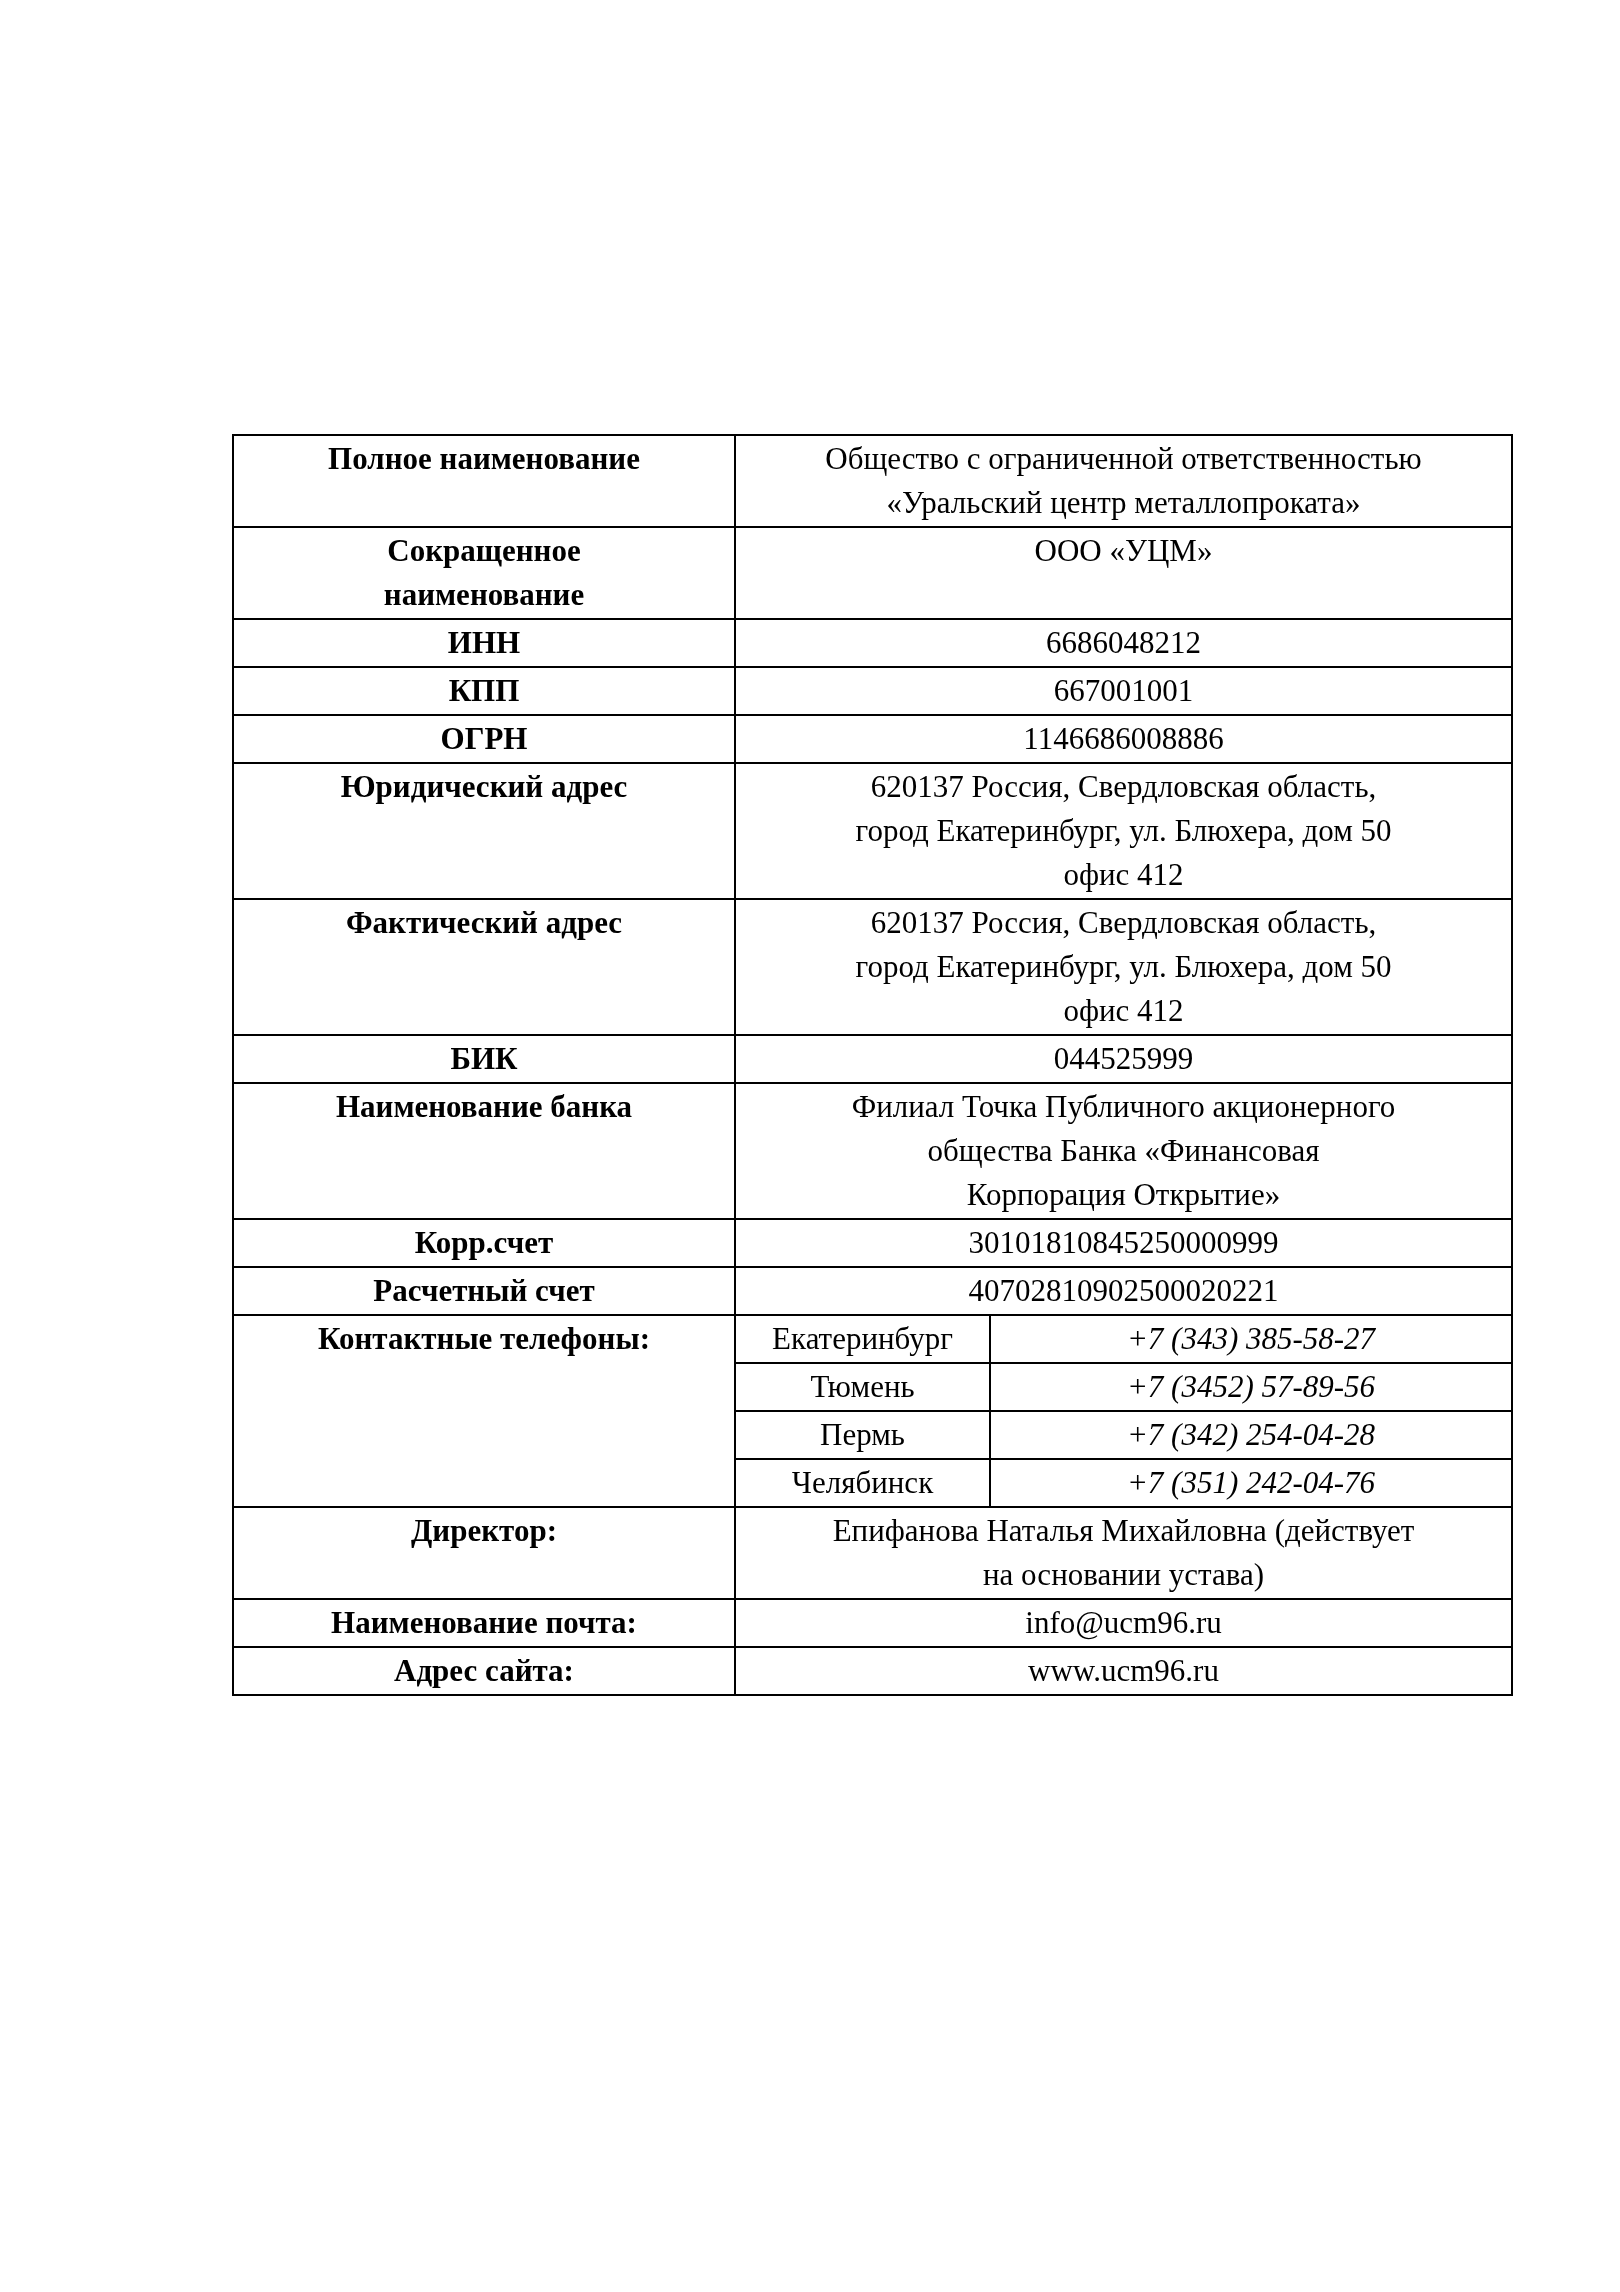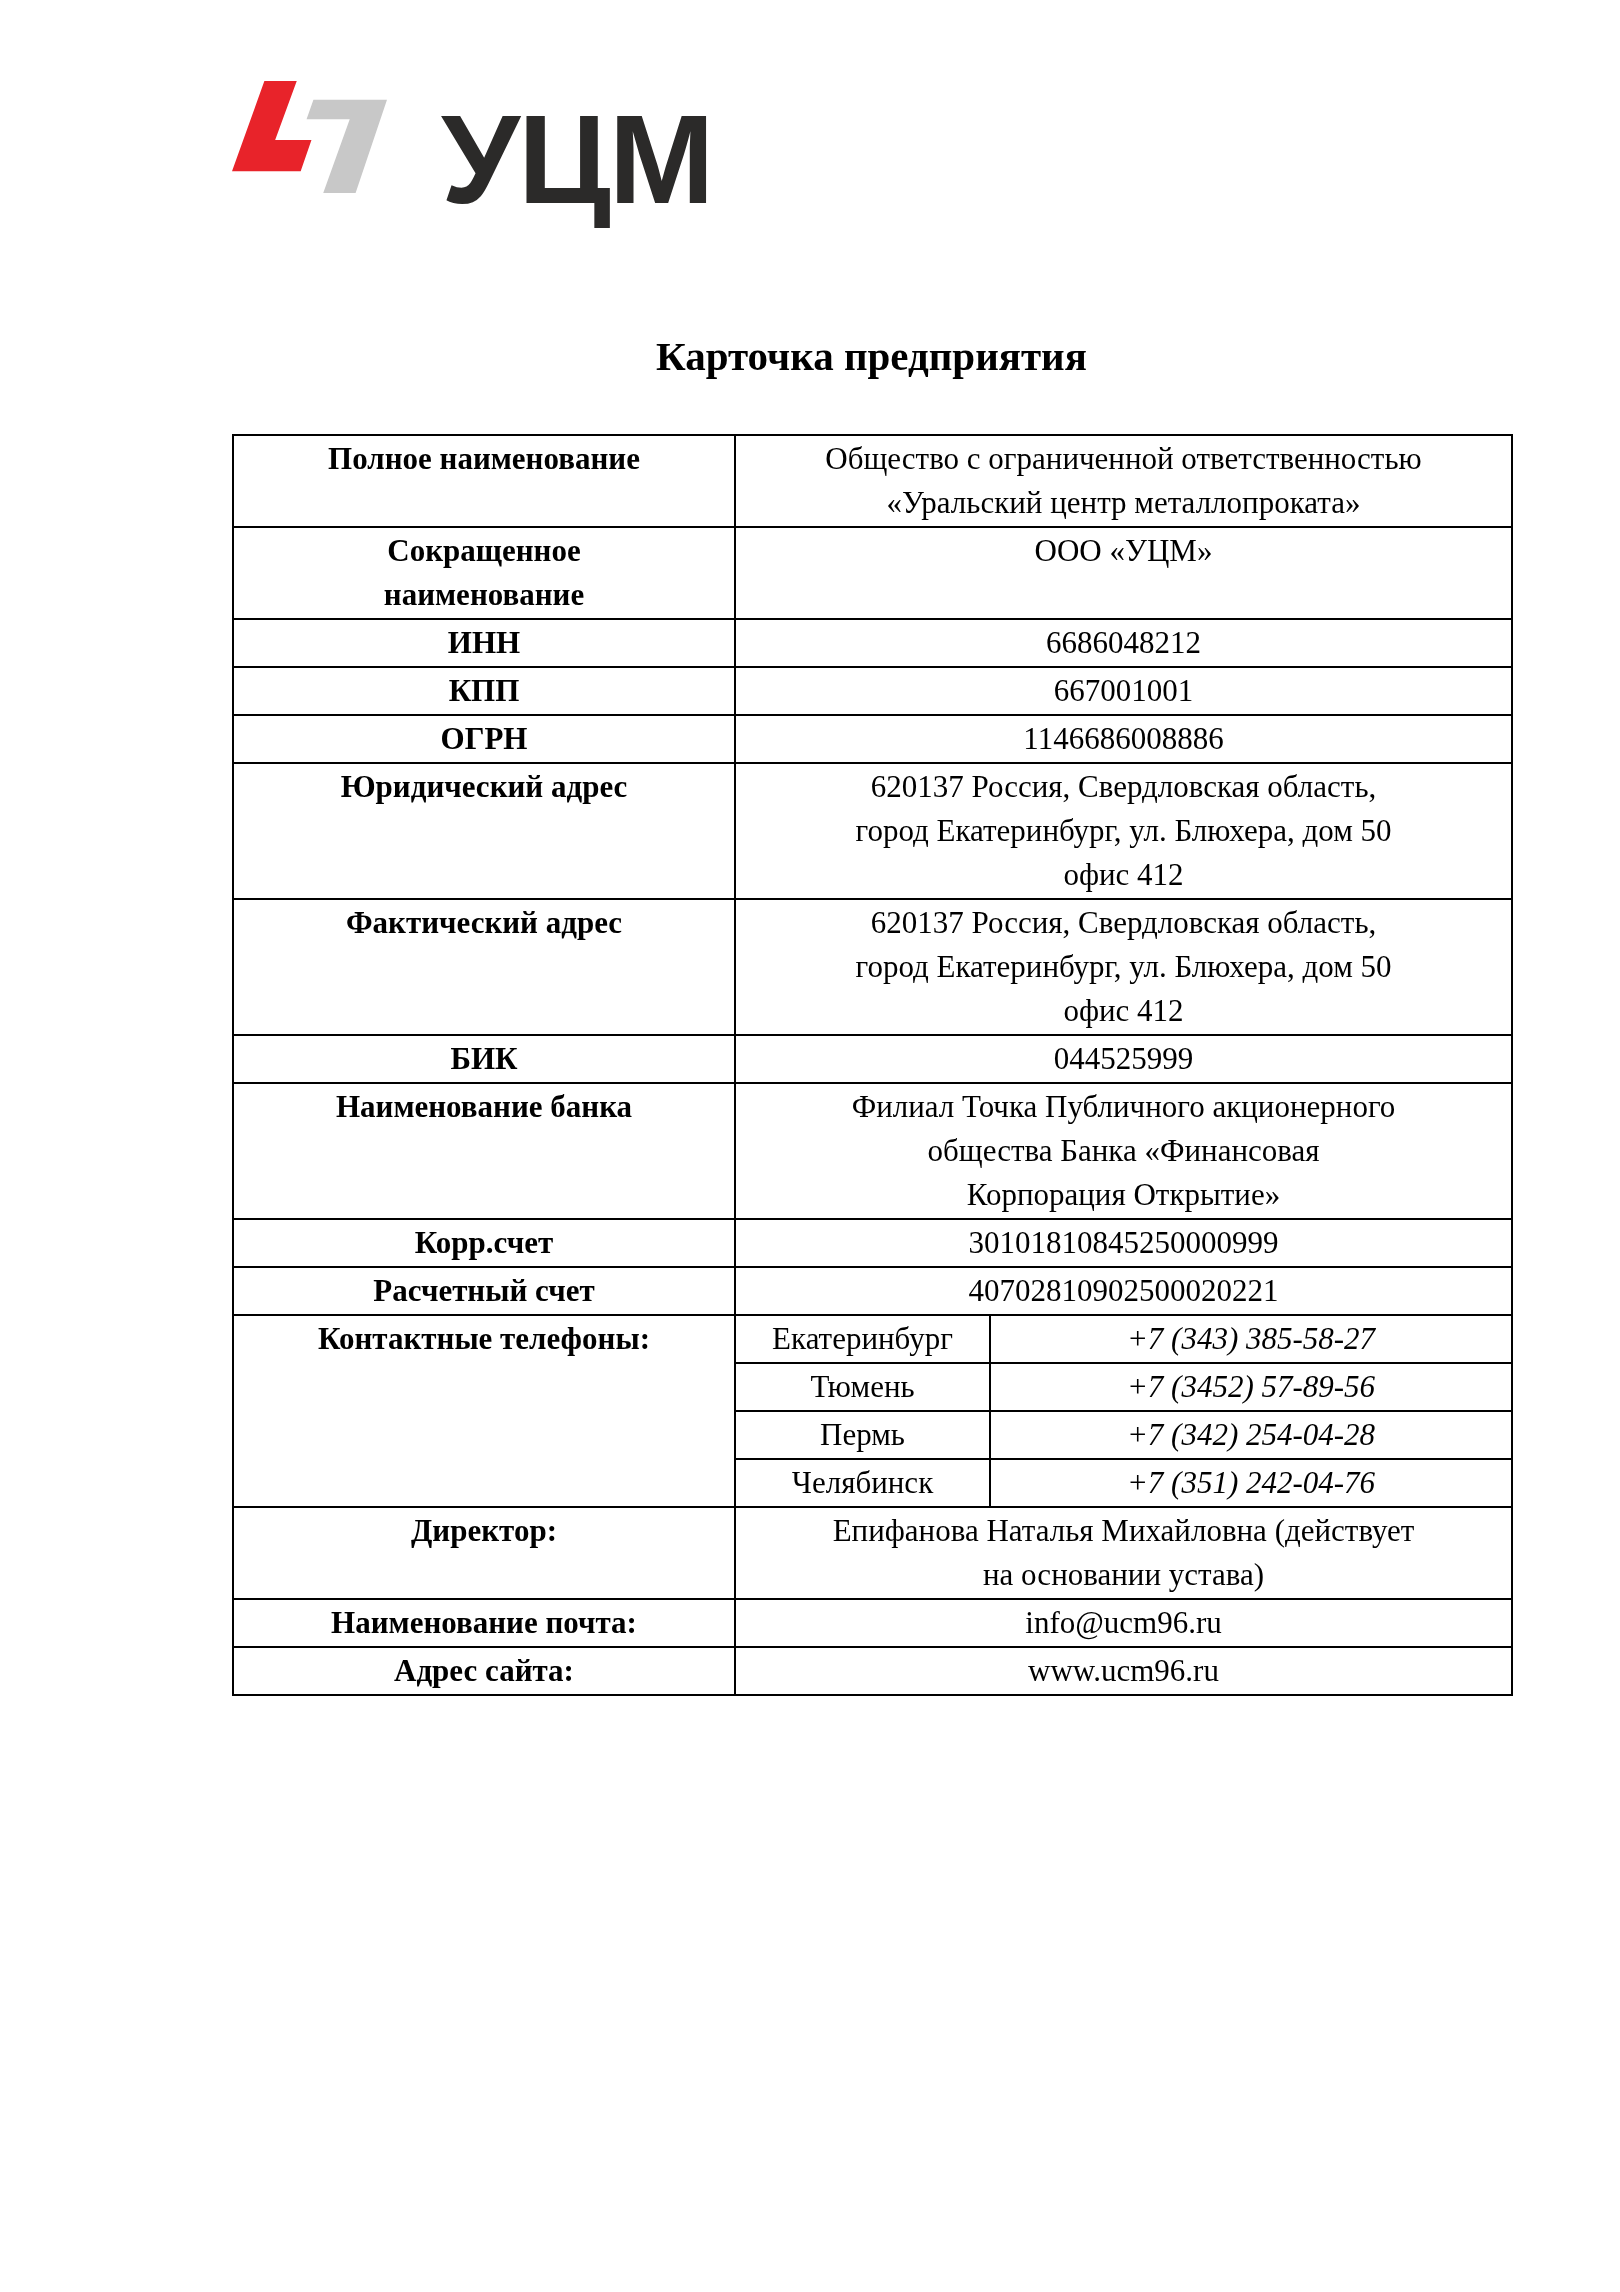--- a/index.html
+++ b/index.html
@@ -80,29 +80,21 @@
   td.phone {
     text-align: center;
     font-style: italic;
   }
 </style>
 </head>
 <body>
 
 <div class="page">
 
-  <div class="logo">
-    <svg class="logo-mark" width="155" height="112" viewBox="0 0 158 114" aria-hidden="true">
-      <polygon points="33,0 66,0 44,60 81,60 70,92 0,92" fill="#e8232a"></polygon>
-      <polygon points="83,19 158,19 126,114 93,114 120,39 76,39" fill="#c8c8c8"></polygon>
-    </svg>
-    <div class="logo-text">УЦМ</div>
-  </div>
 
-  <div class="doc-title">Карточка предприятия</div>
 
   <table class="card">
     <colgroup>
       <col style="width:502px">
       <col style="width:255px">
       <col style="width:522px">
     </colgroup>
     <tbody>
       <tr>
         <td class="label">Полное наименование</td>

